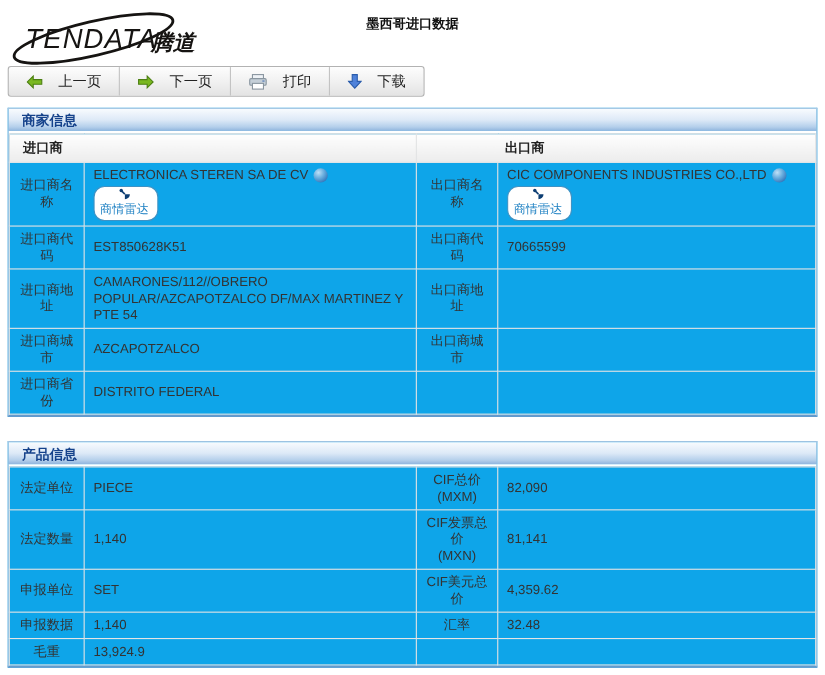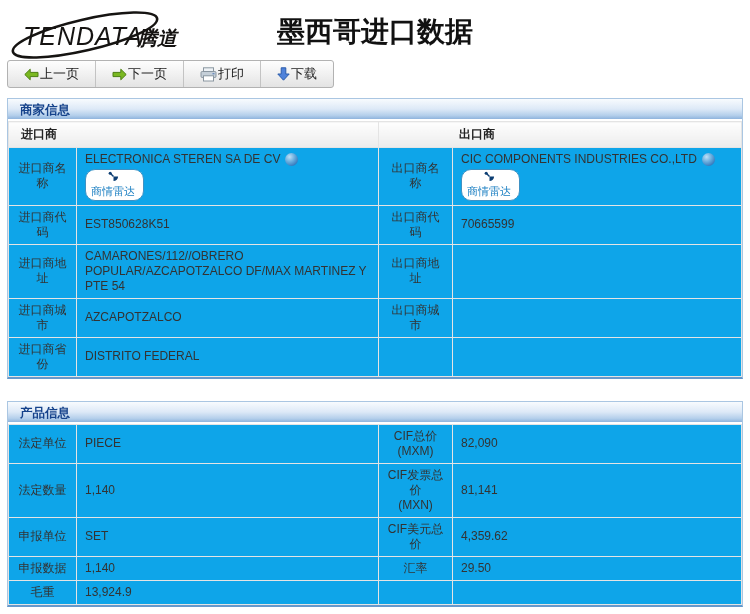--- a/index.html
+++ b/index.html
@@ -21,32 +21,32 @@
     letter-spacing:1px; color:#161412;
   }
   .logo-cn {
     position:absolute; left:128px; top:17px;
     font-size:20px; font-weight:bold; font-style:italic; color:#161412;
   }
   .logo-swoosh { position:absolute; left:0; top:0; }
   .page-title {
     position:absolute; left:0; right:0; top:9px; text-align:center;
     font-family:"Liberation Serif","DejaVu Serif",serif;
-    font-size:28px; font-weight:bold; color:#111;
+    font-size:12px; font-weight:bold; color:#111;
   }
 
   
   .toolbar {
     display:inline-flex; margin: 4px 0 10px 0;
     border:1px solid #b2b2b2; border-radius:3px;
     background:linear-gradient(180deg,#fdfdfd 0%,#f1f1f1 50%,#e3e3e3 100%);
     height:28px; overflow:hidden;
   }
   .tbtn {
-    display:flex; align-items:center; gap:1px;
+    display:flex; align-items:center; gap:14px;
     padding:0 16px; font-size:13px; color:#222; cursor:pointer;
     border-right:1px solid #c3c3c3; background:transparent; border-top:none; border-bottom:none; border-left:none;
     font-family:inherit;
   }
   .tbtn:last-child { border-right:none; }
   .tbtn .ic { display:inline-flex; }
 
   
   .section {
     border:1px solid #aac6e2; border-bottom:2px solid #6699cc;
@@ -244,21 +244,21 @@
       <tr>
         <td class="lbl">申报单位</td>
         <td>SET</td>
         <td class="lbl lbl2">CIF美元总价</td>
         <td>4,359.62</td>
       </tr>
       <tr>
         <td class="lbl">申报数据</td>
         <td>1,140</td>
         <td class="lbl lbl2">汇率</td>
-        <td>29.50</td>
+        <td>32.48</td>
       </tr>
       <tr>
         <td class="lbl">毛重</td>
         <td>13,924.9</td>
         <td class="lbl lbl2"></td>
         <td></td>
       </tr>
     </tbody>
       </table>
   </div>

